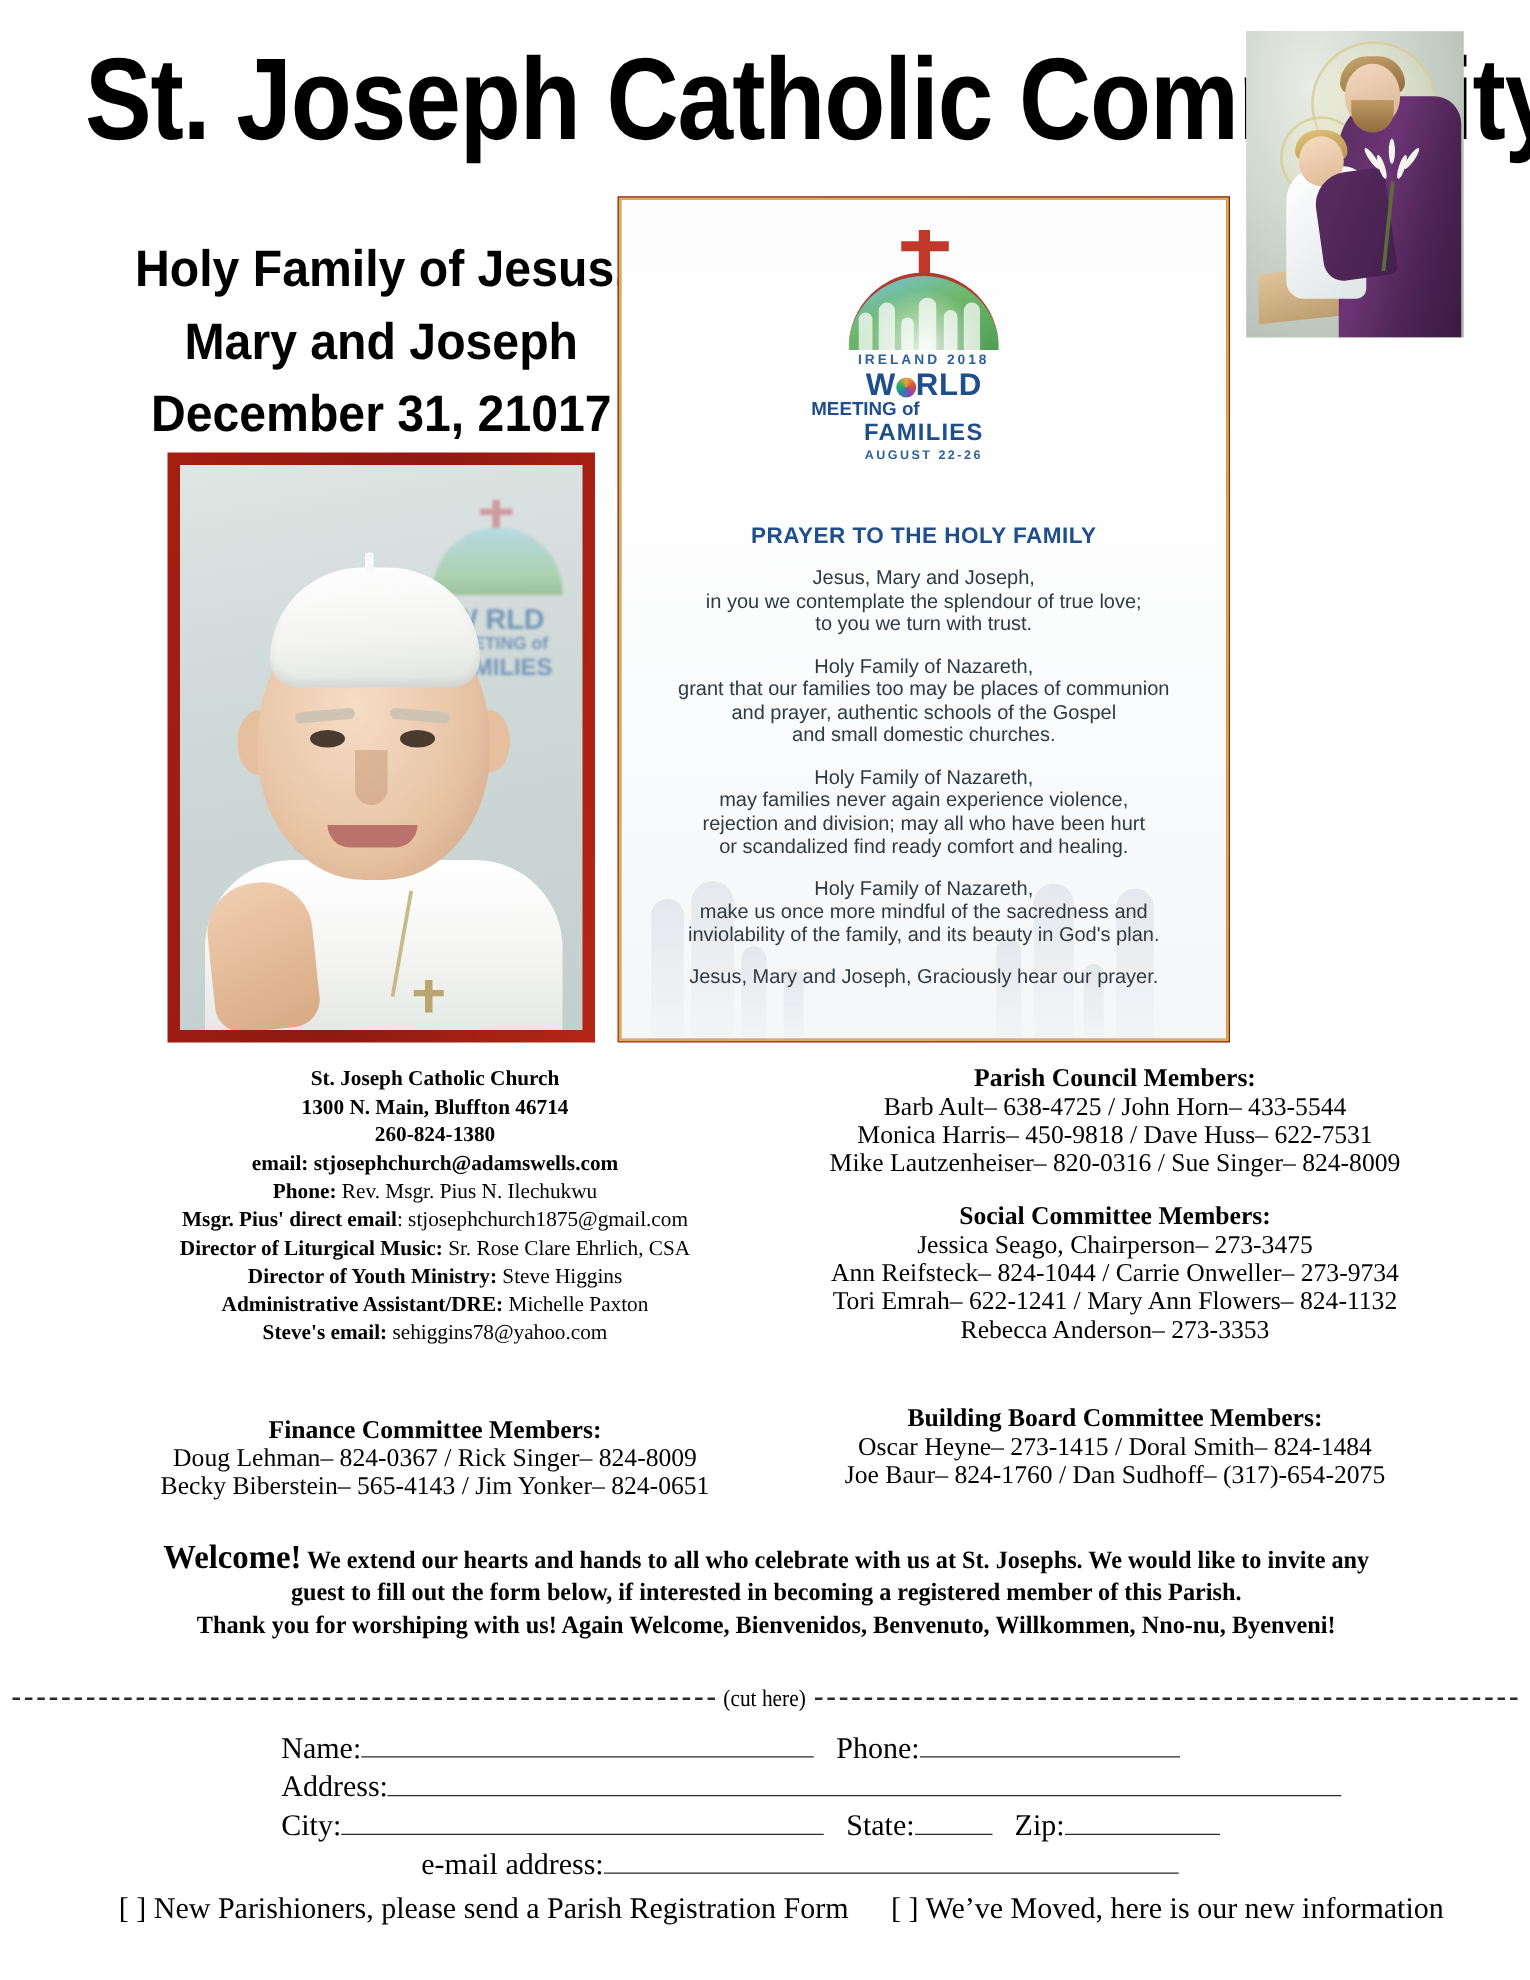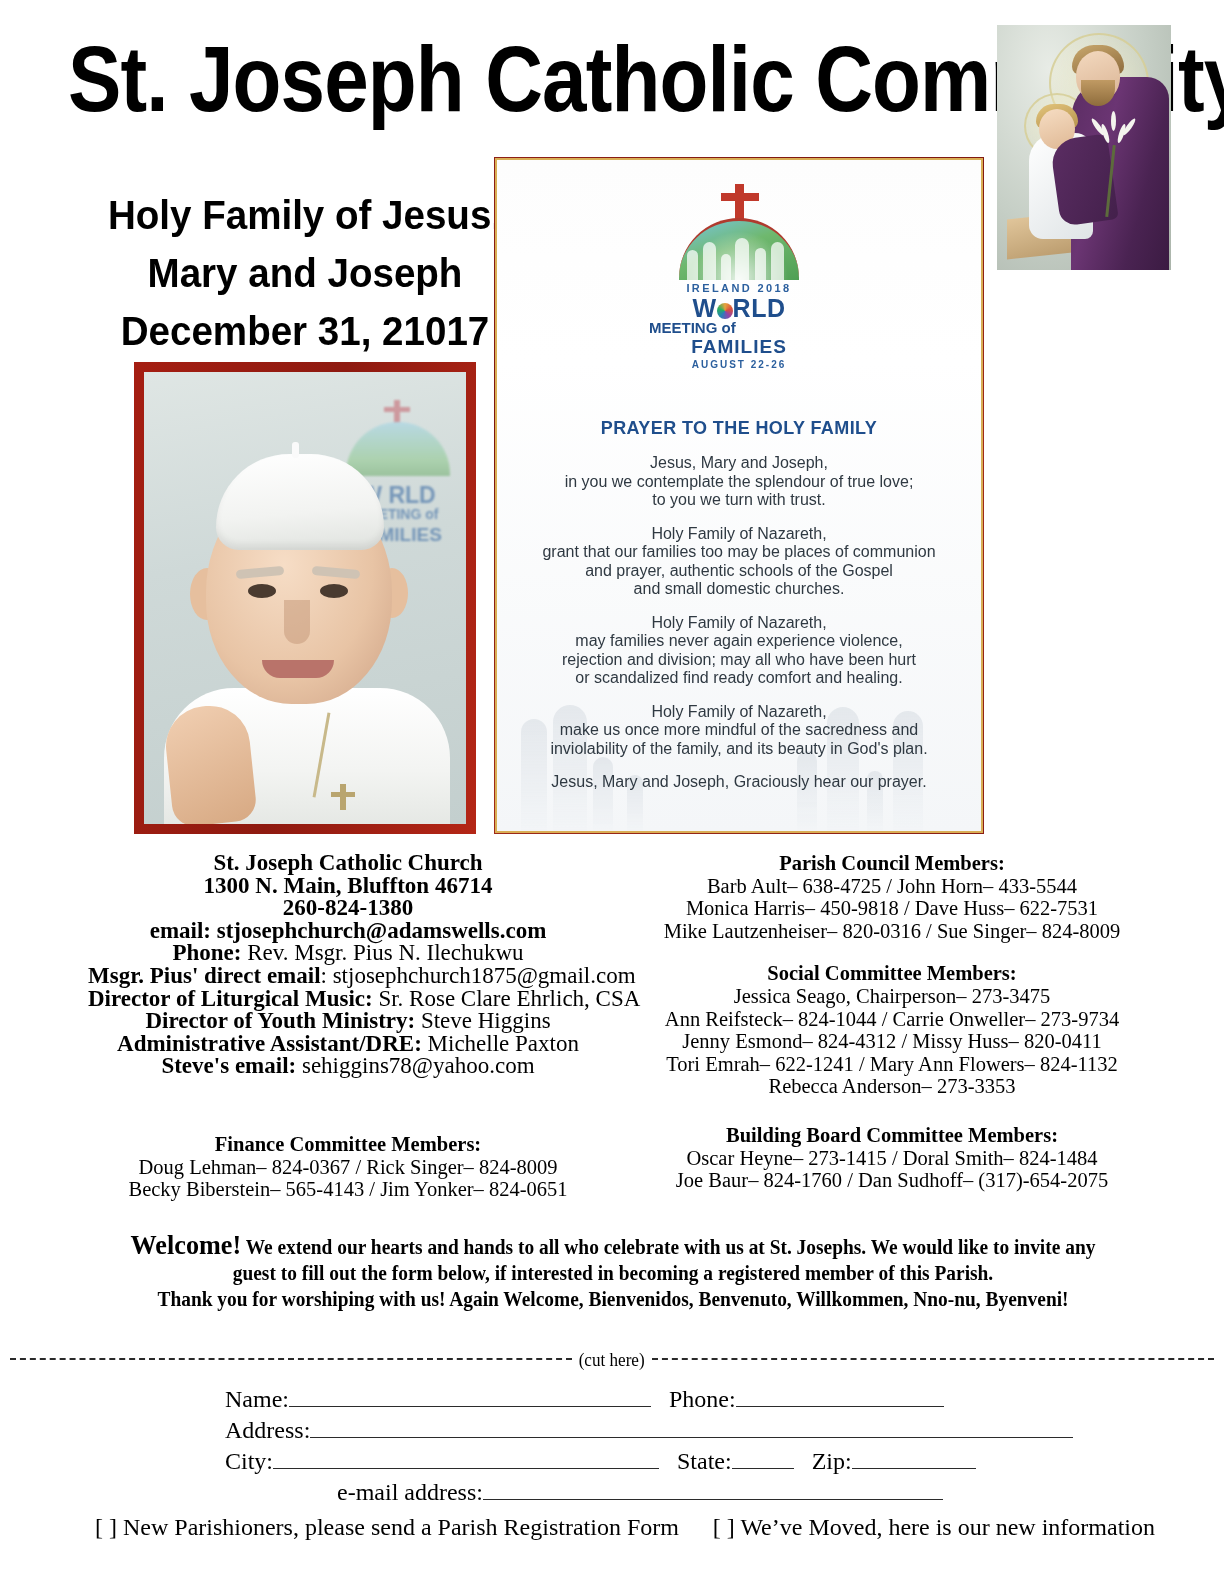--- a/index.html
+++ b/index.html
@@ -329,21 +329,21 @@
     color: #2f3942;
   }
 
   
   .col-left {
     position: absolute;
     left: 88px;
     top: 852px;
     width: 520px;
     text-align: center;
-    font-size: 23px;
+    font-size: 17px;
     line-height: 22.6px;
   }
   .col-right {
     position: absolute;
     left: 618px;
     top: 852px;
     width: 548px;
     text-align: center;
     font-size: 20.5px;
     line-height: 22.6px;
@@ -616,21 +616,20 @@
   <div class="blk">
     <div class="hd">Parish Council Members:</div>
     <div class="ln">Barb Ault– 638-4725 / John Horn– 433-5544</div>
     <div class="ln">Monica Harris– 450-9818 / Dave Huss– 622-7531</div>
     <div class="ln">Mike Lautzenheiser– 820-0316 / Sue Singer– 824-8009</div>
   </div>
   <div class="blk">
     <div class="hd">Social Committee Members:</div>
     <div class="ln">Jessica Seago, Chairperson– 273-3475</div>
     <div class="ln">Ann Reifsteck– 824-1044 / Carrie Onweller– 273-9734</div>
-    <div class="ln">Jenny Esmond– 824-4312 / Missy Huss– 820-0411</div>
     <div class="ln">Tori Emrah– 622-1241 / Mary Ann Flowers– 824-1132</div>
     <div class="ln">Rebecca Anderson– 273-3353</div>
   </div>
 </div>
 
 <div class="building">
   <div class="hd">Building Board Committee Members:</div>
   <div class="ln">Oscar Heyne– 273-1415 / Doral Smith– 824-1484</div>
   <div class="ln">Joe Baur– 824-1760 / Dan Sudhoff– (317)-654-2075</div>
 </div>

